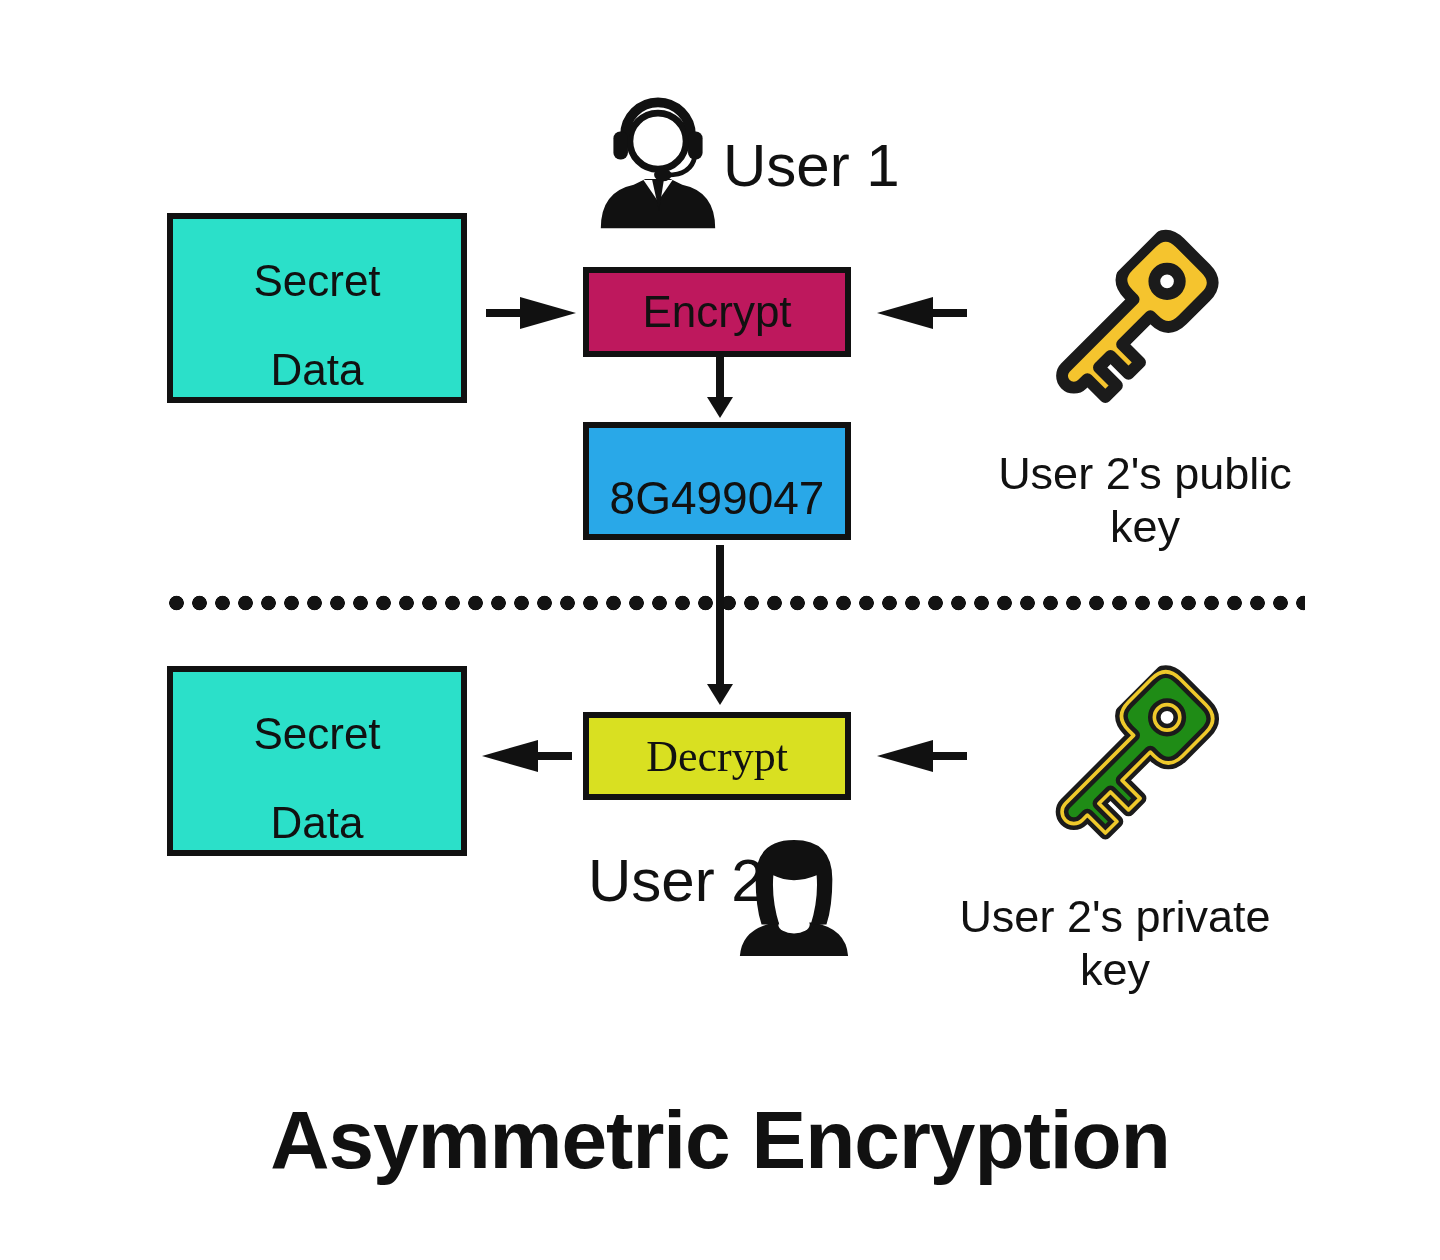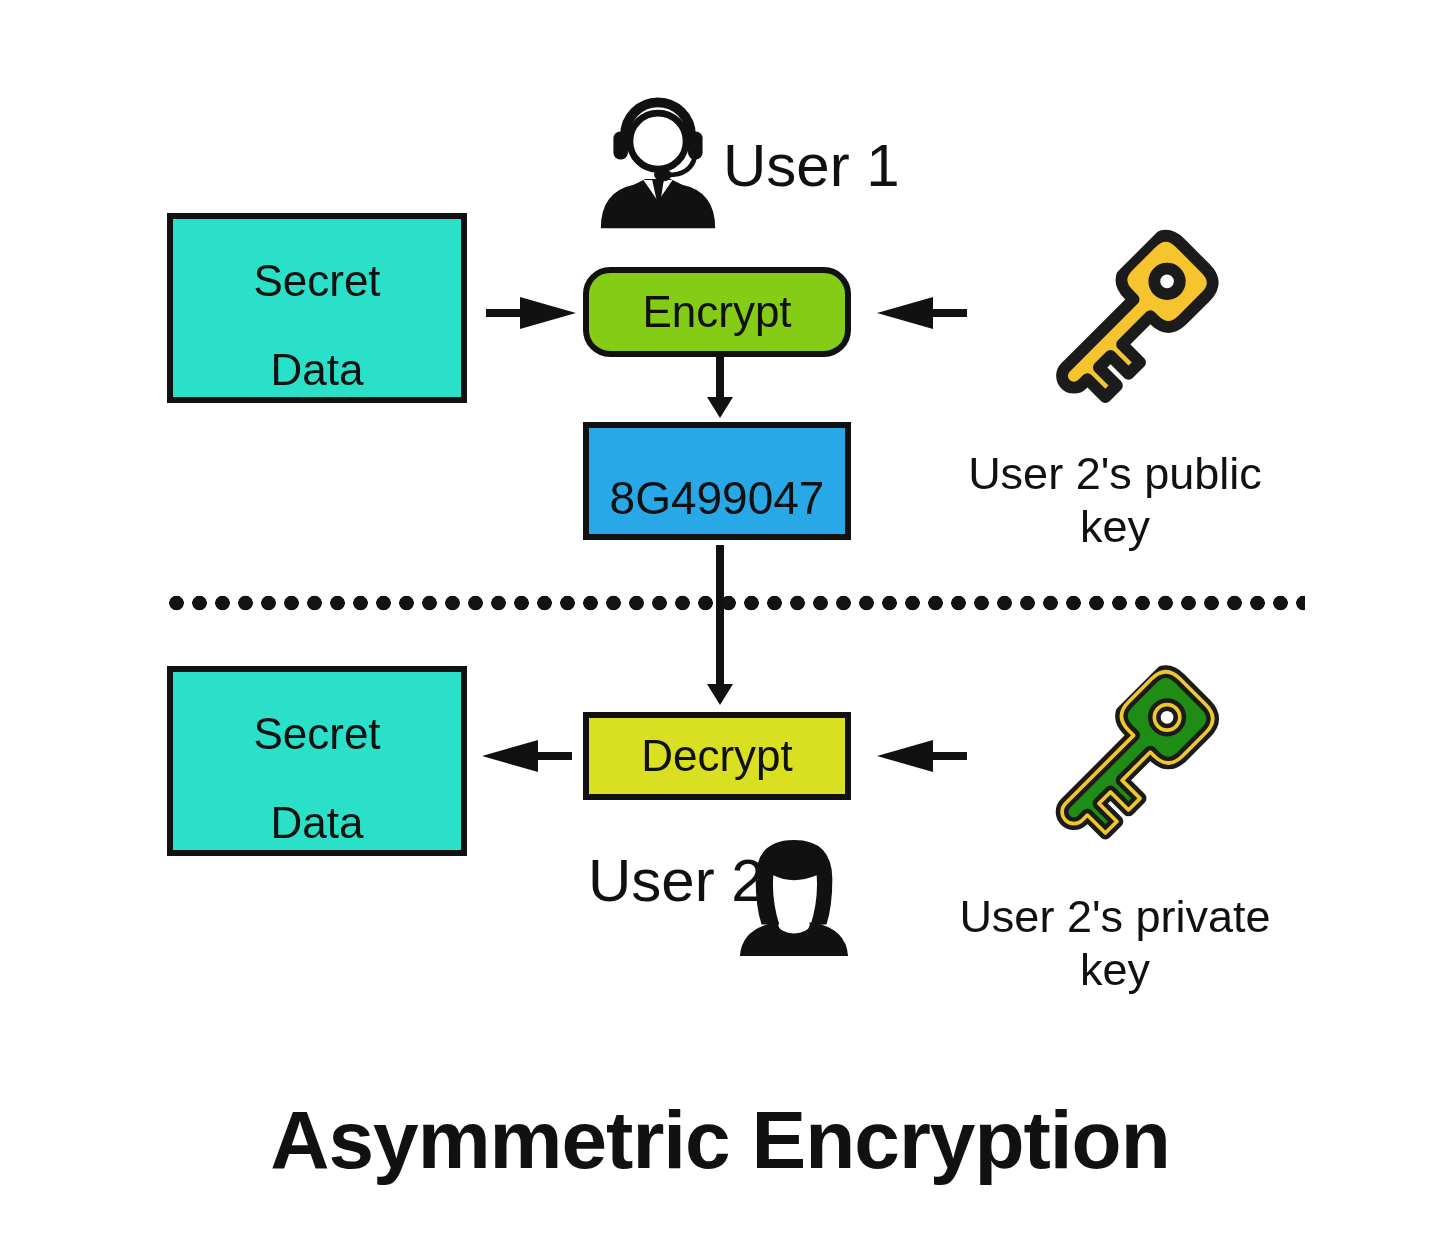--- a/index.html
+++ b/index.html
@@ -58,21 +58,21 @@
     <span class="ln">Data</span>
   </div>
 
   <div class="abs" style="left:486px; top:294px;">
     <svg class="arrow-svg" width="92" height="38" viewBox="0 0 92 38">
       <rect class="arrow-fill" x="0" y="15" width="40" height="8"></rect>
       <polygon class="arrow-fill" points="34,3 90,19 34,35"></polygon>
     </svg>
   </div>
 
-  <div class="abs node process-box" style="left: 583px; top: 267px; background: #84cc16; border-radius: 27px;">
+  <div class="abs node process-box" style="left: 583px; top: 267px; background: #be185d;">
     <span>Encrypt</span>
   </div>
 
   <div class="abs" style="left:702px; top:357px;">
     <svg class="arrow-svg" width="36" height="63" viewBox="0 0 36 63">
       <rect class="arrow-fill" x="14" y="0" width="8" height="43"></rect>
       <polygon class="arrow-fill" points="18,61 5,40 31,40"></polygon>
     </svg>
   </div>
 
@@ -86,21 +86,21 @@
       <polygon class="arrow-fill" points="58,3 2,19 58,35"></polygon>
     </svg>
   </div>
 
   <div class="abs key-wrap" style="left:1028px; top:222px;">
     <svg width="200" height="100" viewBox="0 0 220 110">
       <path fill-rule="evenodd" stroke="#1b1b1b" stroke-width="13" stroke-linejoin="round" d="M 26 34 L 132 34 L 132 26 Q 132 4 154 4 L 190 4 Q 212 4 212 26 L 212 66 Q 212 88 190 88 L 154 88 Q 132 88 132 66 L 132 60 L 88 60 L 88 88 L 70 88 L 70 60 L 52 60 L 52 88 L 34 88 L 34 60 L 26 60 A 13 13 0 0 1 26 34 Z M 186 46 A 14 14 0 1 0 158 46 A 14 14 0 1 0 186 46 Z" fill="#F5C42E"></path>
     </svg>
   </div>
 
-  <div class="abs key-label" style="left:955px; top:447px; width:320px;">
+  <div class="abs key-label" style="left:985px; top:447px; width:320px;">
     <span class="ln">User 2's</span>
     <span class="ln">public key</span>
   </div>
 
   <div class="abs divider" style="left:165px; top:595px;"></div>
 
   <div class="abs" style="left:702px; top:545px;">
     <svg class="arrow-svg" width="36" height="162" viewBox="0 0 36 162">
       <rect class="arrow-fill" x="14" y="0" width="8" height="142"></rect>
       <polygon class="arrow-fill" points="18,160 5,139 31,139"></polygon>
@@ -112,21 +112,21 @@
     <span class="ln">Data</span>
   </div>
 
   <div class="abs" style="left:480px; top:737px;">
     <svg class="arrow-svg" width="92" height="38" viewBox="0 0 92 38">
       <rect class="arrow-fill" x="52" y="15" width="40" height="8"></rect>
       <polygon class="arrow-fill" points="58,3 2,19 58,35"></polygon>
     </svg>
   </div>
 
-  <div class="abs node process-box" style="left: 583px; top: 712px; height: 88px; background: rgb(217, 224, 33);">
+  <div class="abs node process-box" style="left: 583px; top: 712px; height: 88px; background: rgb(217, 224, 33); font-family: Liberation Serif, serif;">
     <span>Decrypt</span>
   </div>
 
   <div class="abs" style="left:875px; top:737px;">
     <svg class="arrow-svg" width="92" height="38" viewBox="0 0 92 38">
       <rect class="arrow-fill" x="52" y="15" width="40" height="8"></rect>
       <polygon class="arrow-fill" points="58,3 2,19 58,35"></polygon>
     </svg>
   </div>
 

